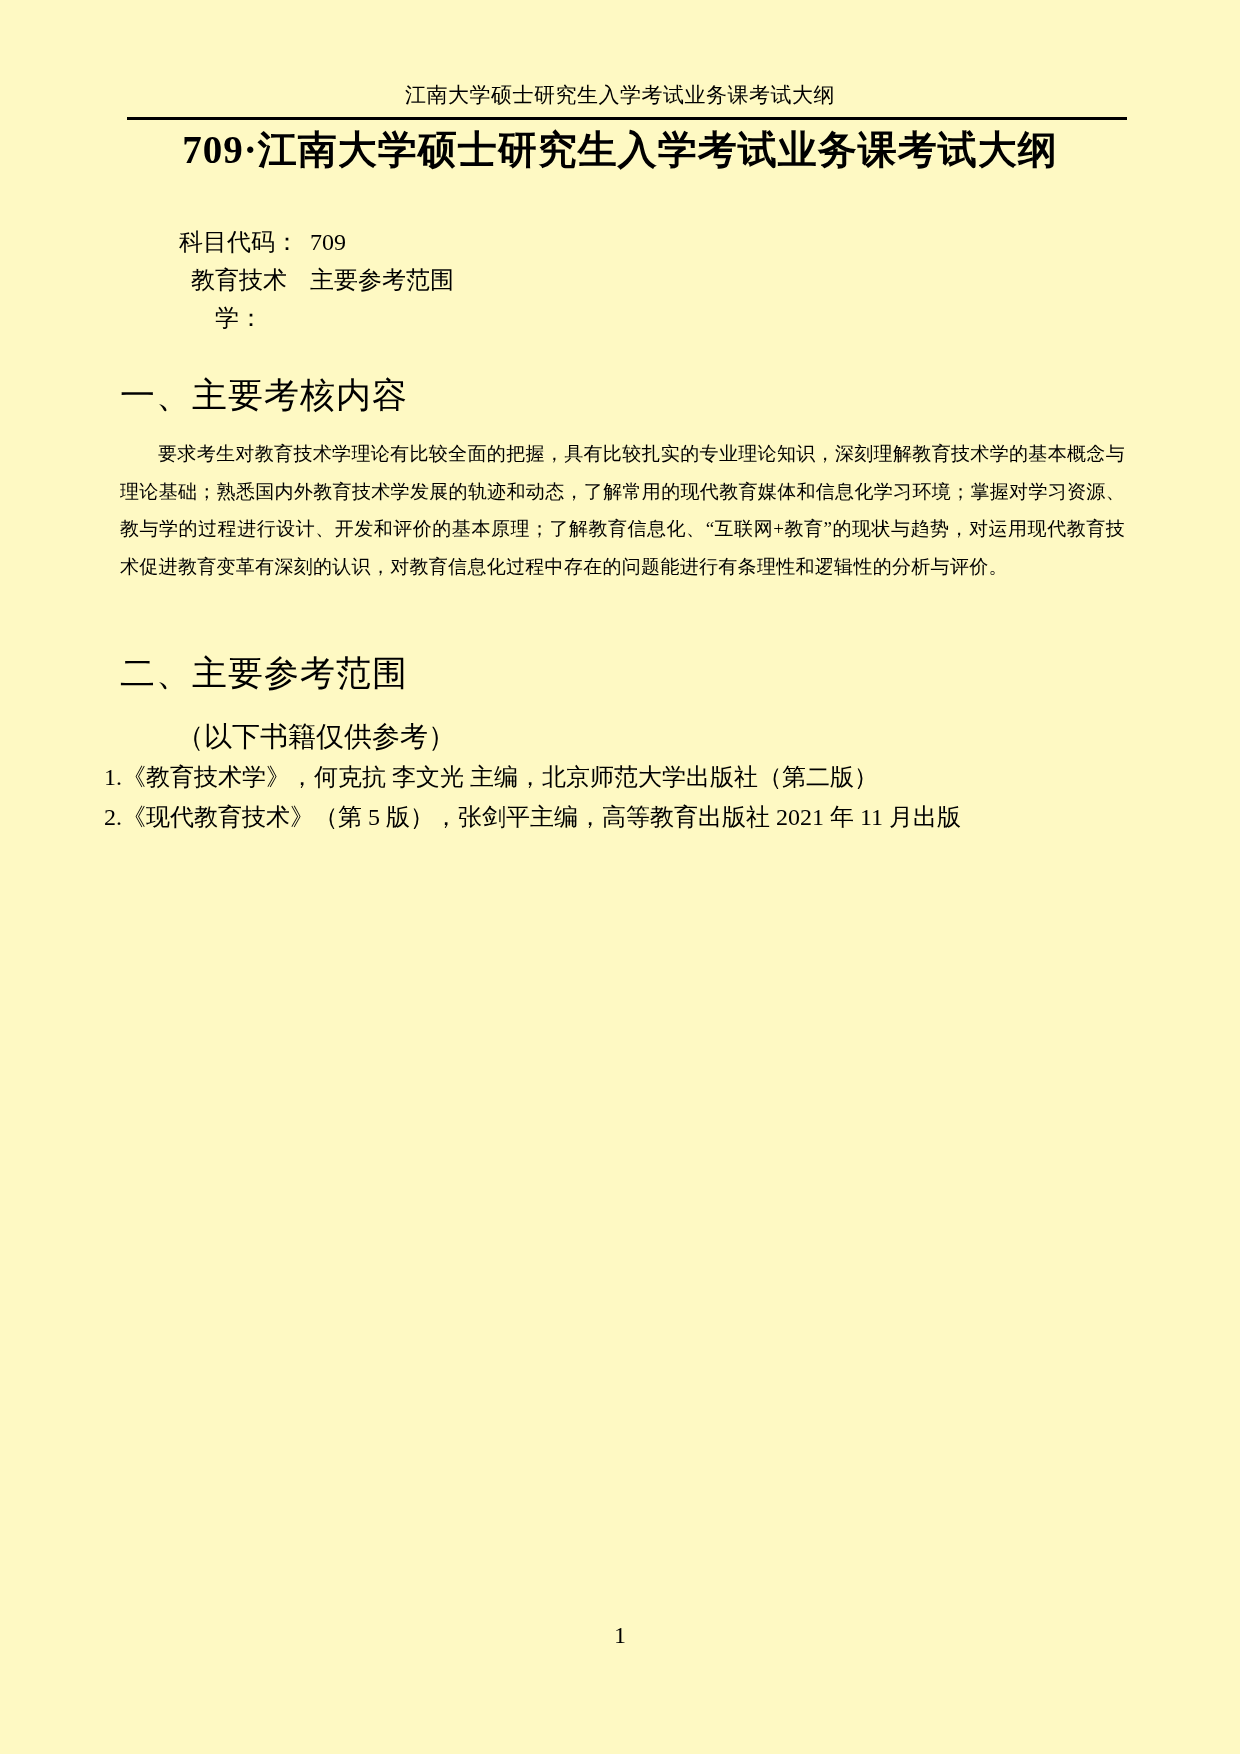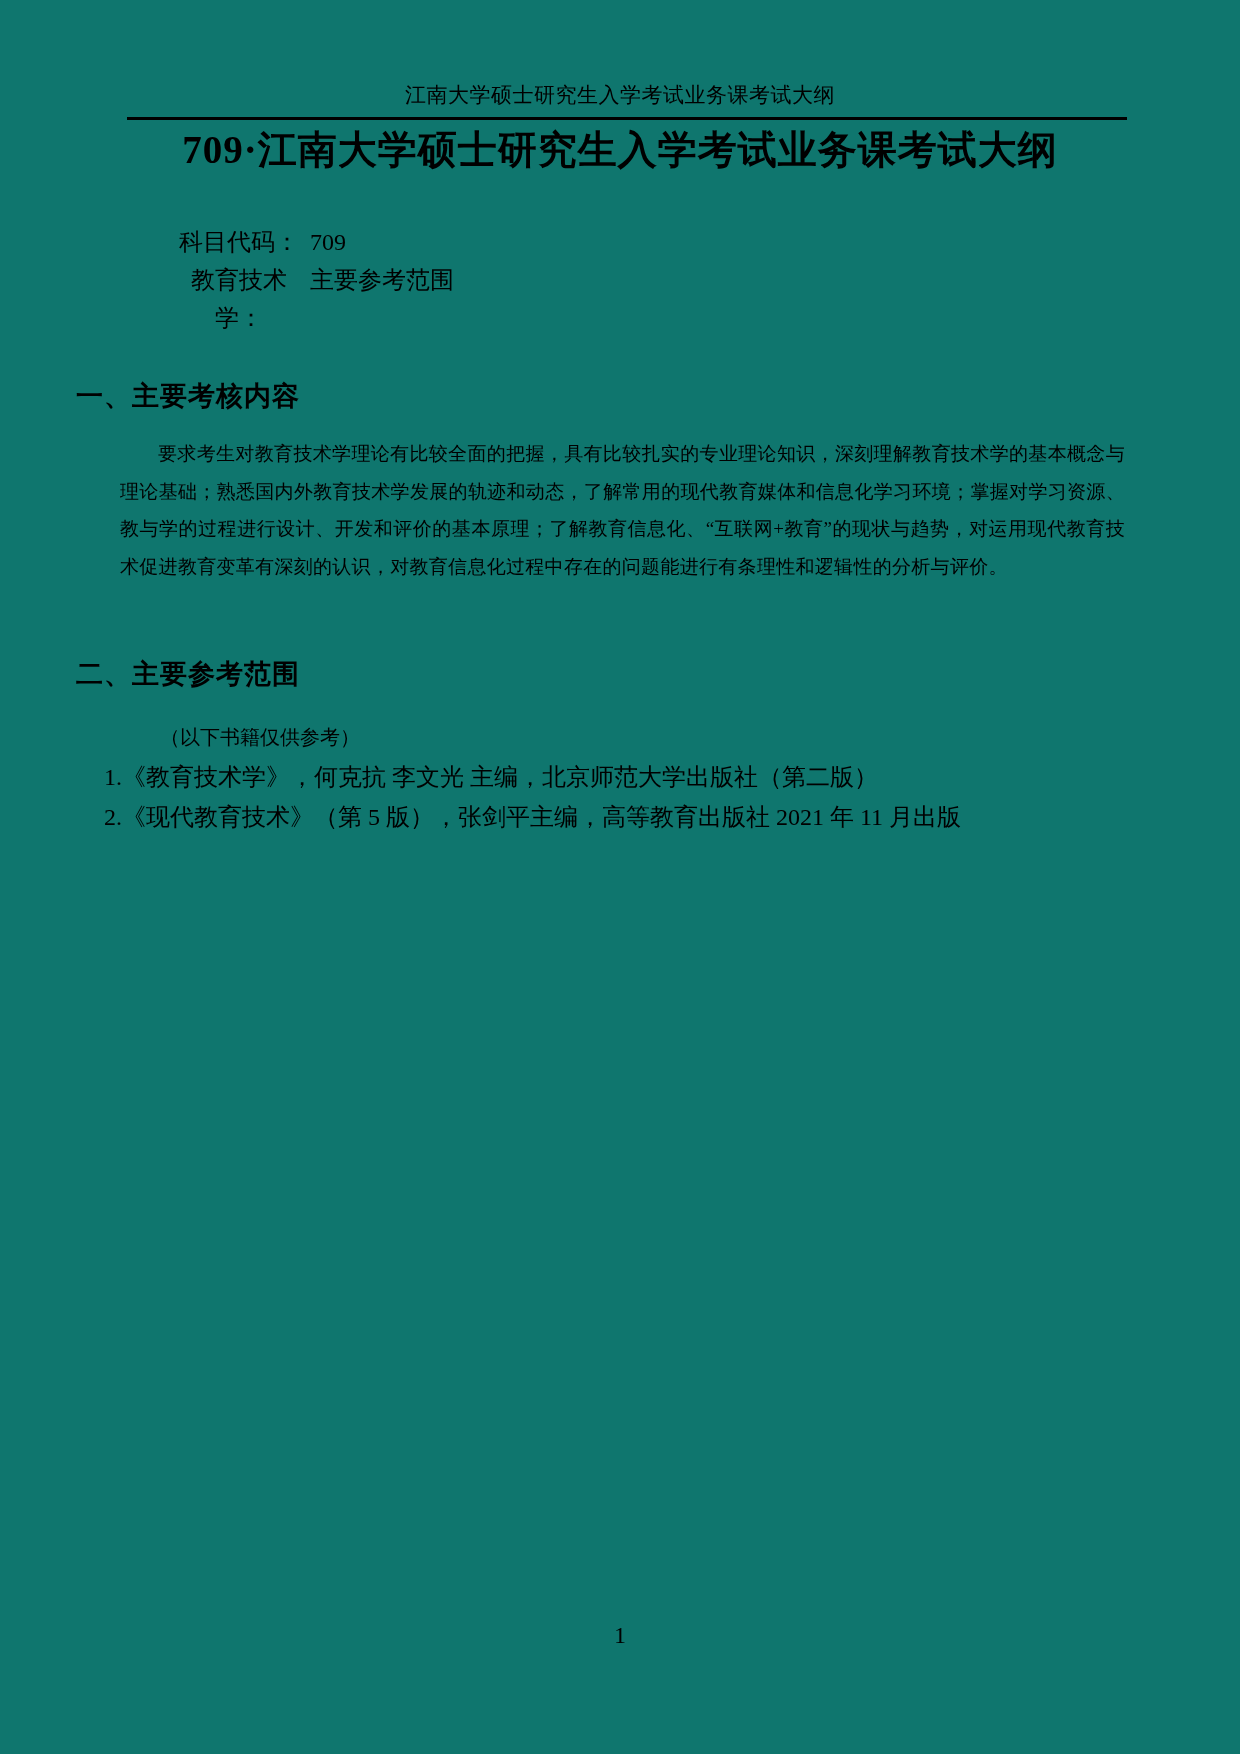--- a/index.html
+++ b/index.html
@@ -2,21 +2,21 @@
 <html><head>
 <meta charset="utf-8">
 <style>
   * { margin: 0; padding: 0; box-sizing: border-box; }
   html, body { background: #ffffff; }
   .page {
     position: relative;
     width: 1240px;
     height: 1754px;
     margin: 0 auto;
-    background: #0f766e;
+    background: #fef9c3;
     color: #000000;
     font-family: "Liberation Serif", "DejaVu Serif", serif;
     overflow: hidden;
   }
   
   .running-header { padding-top: 82px; }
   .header-text {
     text-align: center;
     font-size: 21px;
     line-height: 26px;
@@ -35,39 +35,39 @@
     line-height: 42px;
     letter-spacing: 1px;
   }
   
   .meta { margin: 52px 0 0 168px; font-size: 24px; text-align: center; }
   .meta-row { display: flex; line-height: 38px; }
   .meta-label { width: 142px; }
   .meta-value { }
   
   .section-heading {
-    margin: 0 76px;
-    font-size: 27px;
-    font-weight: bold;
+    margin: 0 120px;
+    font-size: 35px;
+    font-weight: normal;
     line-height: 34px;
     letter-spacing: 1px;
   }
   .section-heading.first { margin-top: 42px; }
   .section-heading.second { margin-top: 72px; }
   .body-para {
     margin: 22px 115px 0 120px;
     font-size: 19px;
     line-height: 37.5px;
     text-align: justify;
     text-indent: 2em;
     letter-spacing: 0.3px;
   }
   .ref-note {
     margin: 26px 115px 0 120px;
-    font-size: 20px;
+    font-size: 28px;
     line-height: 40px;
     text-indent: 2em;
   }
   .ref-item {
     margin: 0 115px 0 104px;
     font-size: 24px;
     line-height: 40px;
   }
   
   .page-number {

